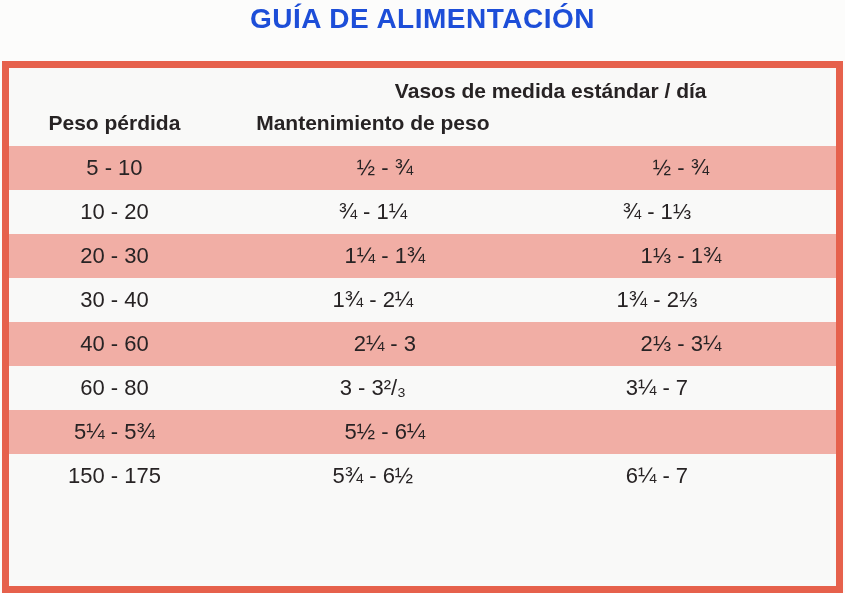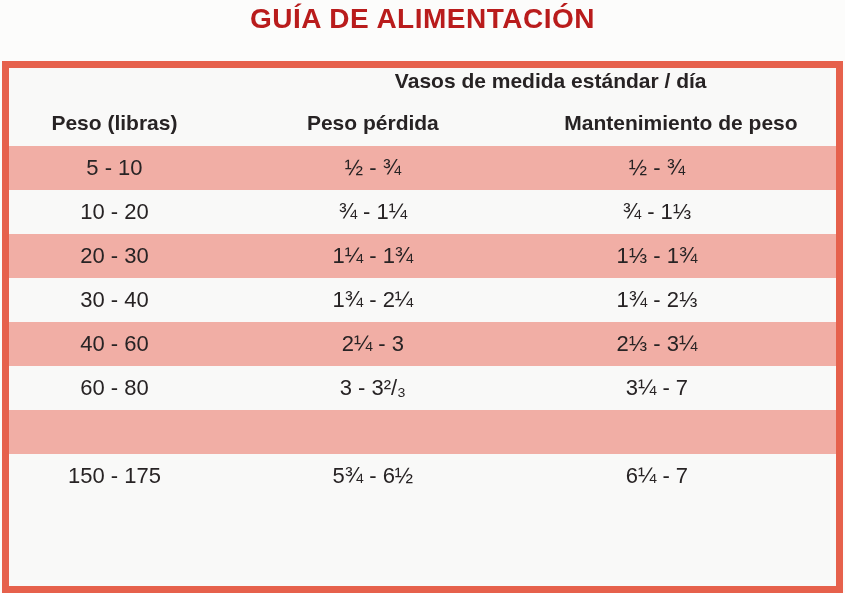--- a/index.html
+++ b/index.html
@@ -15,41 +15,41 @@
     overflow: hidden;
     position: relative;
   }
   .page-title {
     margin: 0;
     padding-top: 3px;
     text-align: center;
     font-size: 28px;
     font-weight: bold;
     letter-spacing: 0.5px;
-    color: #b91c1c;
+    color: #1d4ed8;
   }
   .table-frame {
     position: absolute;
     left: 2px;
     top: 61px;
     width: 841px;
     height: 532px;
     box-sizing: border-box;
     border: 7px solid #e6614c;
     background: #f9f9f8;
   }
   .thead {
     position: relative;
     height: 78px;
   }
   .group-header {
     position: absolute;
     left: 32%;
     right: 1%;
-    top: 1px;
+    top: 11px;
     text-align: center;
     font-size: 21px;
     font-weight: bold;
     white-space: nowrap;
   }
   .col-headers {
     position: absolute;
     left: 0;
     right: 0;
     top: 43px;
@@ -66,39 +66,39 @@
   }
   .trow {
     display: grid;
     grid-template-columns: 25.5% 37% 37.5%;
     height: 44px;
     align-items: center;
     font-size: 22px;
   }
   .trow.stripe {
     background: #f1aea5;
+    gap: 12px;
   }
   .trow > div {
     text-align: center;
     white-space: nowrap;
   }
   .trow > div:nth-child(3) {
     padding-right: 48px;
   }
 </style>
 </head>
 <body>
 
 <h1 class="page-title">GUÍA DE ALIMENTACIÓN</h1>
 
 <div class="table-frame">
   <div class="thead">
     <div class="group-header">Vasos de medida estándar / día</div>
     <div class="col-headers">
-      <div>Peso (libras)</div>
       <div>Peso pérdida</div>
       <div>Mantenimiento de peso</div>
     </div>
   </div>
 
   <div class="trow stripe">
     <div>5 - 10</div>
     <div>½ - ¾</div>
     <div>½ - ¾</div>
   </div>
@@ -121,19 +121,21 @@
     <div>40 - 60</div>
     <div>2¼ - 3</div>
     <div>2⅓ - 3¼</div>
   </div>
   <div class="trow">
     <div>60 - 80</div>
     <div>3 - 3²/₃</div>
     <div>3¼ - 7</div>
   </div>
   <div class="trow stripe">
+    <div>5¼ - 5¾</div>
+    <div>5½ - 6¼</div>
   </div>
   <div class="trow">
     <div>150 - 175</div>
     <div>5¾ - 6½</div>
     <div>6¼ - 7</div>
   </div>
 </div>
 
 </body></html>

